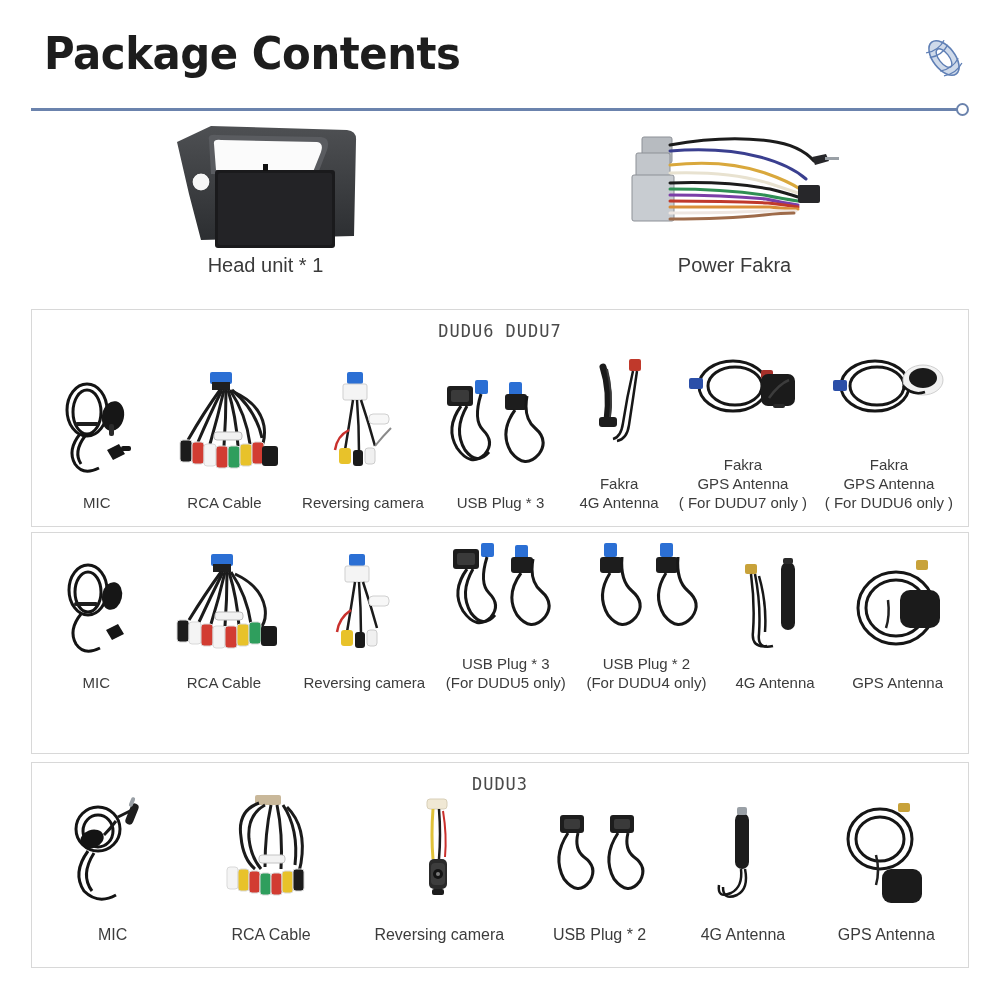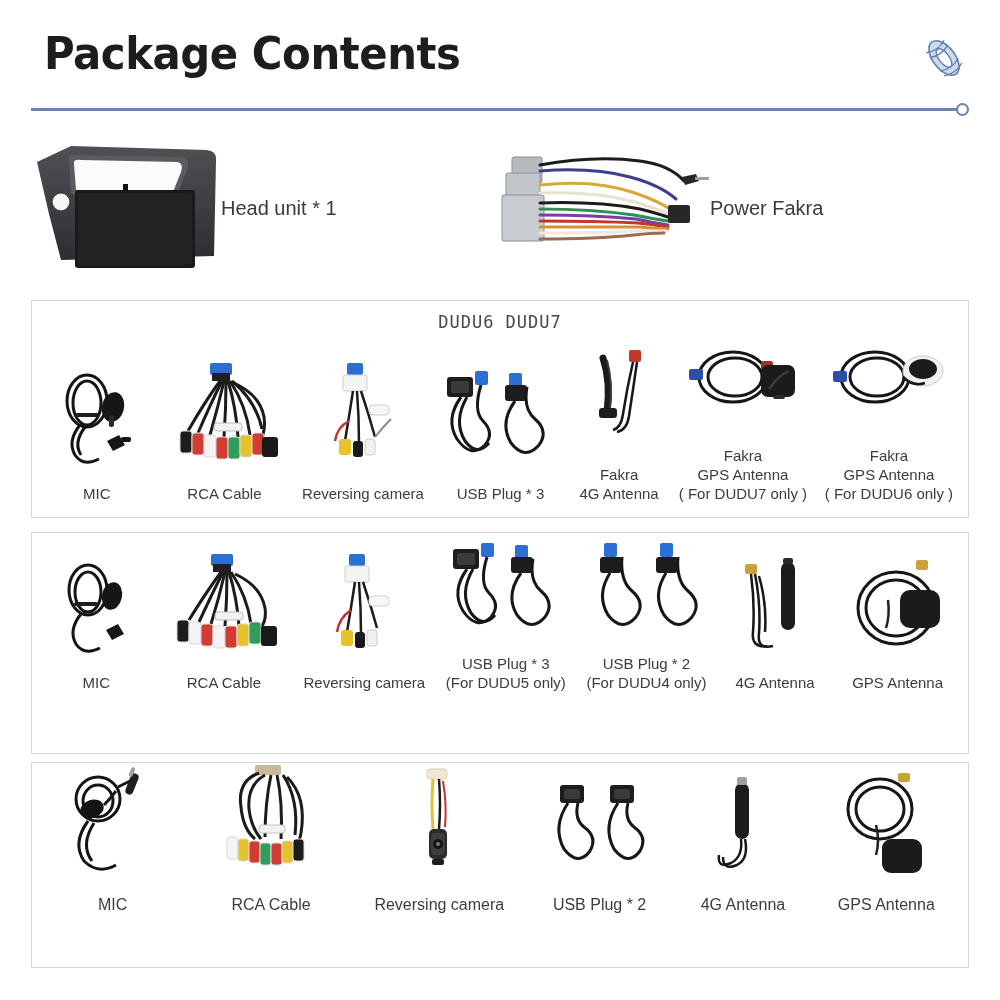--- a/index.html
+++ b/index.html
@@ -32,30 +32,30 @@
     background: #6b83ad;
   }
   .divider-dot {
     position: absolute; right: 0; top: 0;
     width: 13px; height: 13px; border-radius: 50%;
     border: 2px solid #6b83ad; background: #ffffff;
   }
 
   
   .top-row { position: absolute; left: 31px; top: 122px; width: 938px; height: 168px; display: flex; }
-  .top-cell { width: 50%; display: flex; align-items: center; }
+  .top-cell { width: 50%; display: flex; flex-direction: column; align-items: center; }
   .top-img { height: 128px; display: flex; align-items: center; justify-content: center; }
   .top-label { font-size: 20px; color: #3a3a3a; margin-top: 4px; }
 
   
   .section {
     position: absolute; left: 31px; width: 938px;
     border: 1px solid #d8d8d8; background: #fff;
   }
-  #sec-dudu67 { top: 300px; height: 218px; }
+  #sec-dudu67 { top: 309px; height: 218px; }
   #sec-dudu45 { top: 532px; height: 222px; }
   #sec-dudu3  { top: 762px; height: 206px; }
 
   .section-title {
     text-align: center; font-size: 17px; color: #4a4a4a;
     font-family: "DejaVu Sans Mono", monospace;
     letter-spacing: 1px; padding-top: 11px; height: 30px;
   }
   .items { display: flex; align-items: flex-end; justify-content: space-around; padding: 0 6px; }
   .item { display: flex; flex-direction: column; align-items: center; }
@@ -436,20 +436,21 @@
             <path d="M44 46 Q46 62 42 74" fill="none" stroke="#202020" stroke-width="2.5"></path>
           </svg>
         </div>
         <div class="item-label">GPS Antenna</div>
       </div>
 
     </div>
   </div>
 
   <div class="section section-3" id="sec-dudu3">
+    <div class="section-title">DUDU3</div>
     <div class="items">
 
       <div class="item">
         <div class="item-img">
           <svg width="110" height="118" viewBox="0 0 110 118">
             <g fill="none" stroke="#141414" stroke-width="3">
               <ellipse cx="40" cy="34" rx="22" ry="22"></ellipse>
               <ellipse cx="40" cy="36" rx="15" ry="16"></ellipse>
               <path d="M30 56 Q14 78 26 96 Q40 110 58 100"></path>
               <path d="M36 58 Q22 80 34 96"></path>

